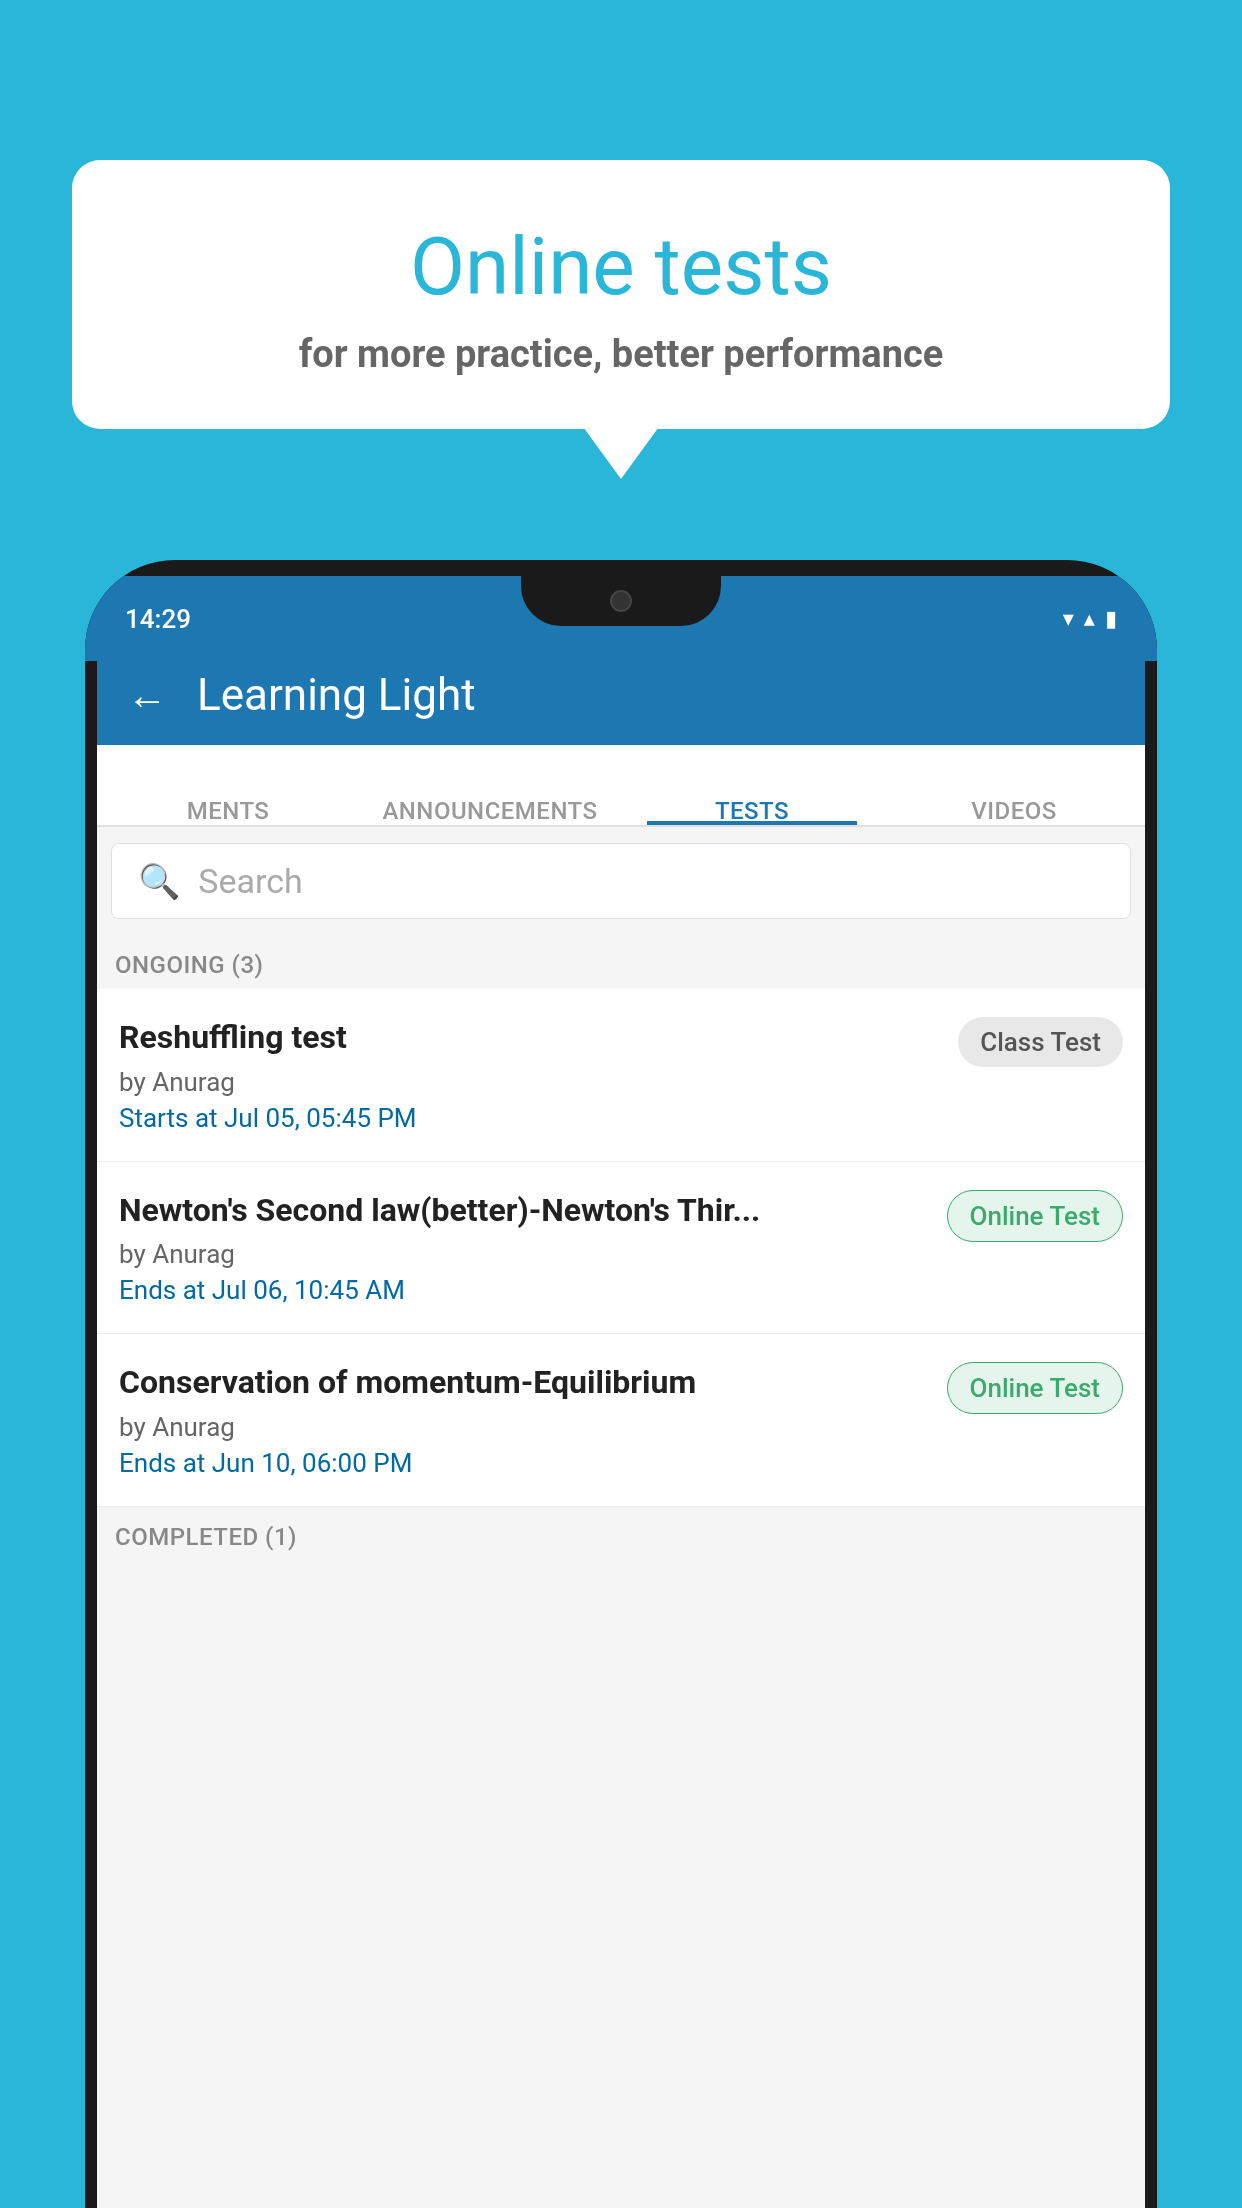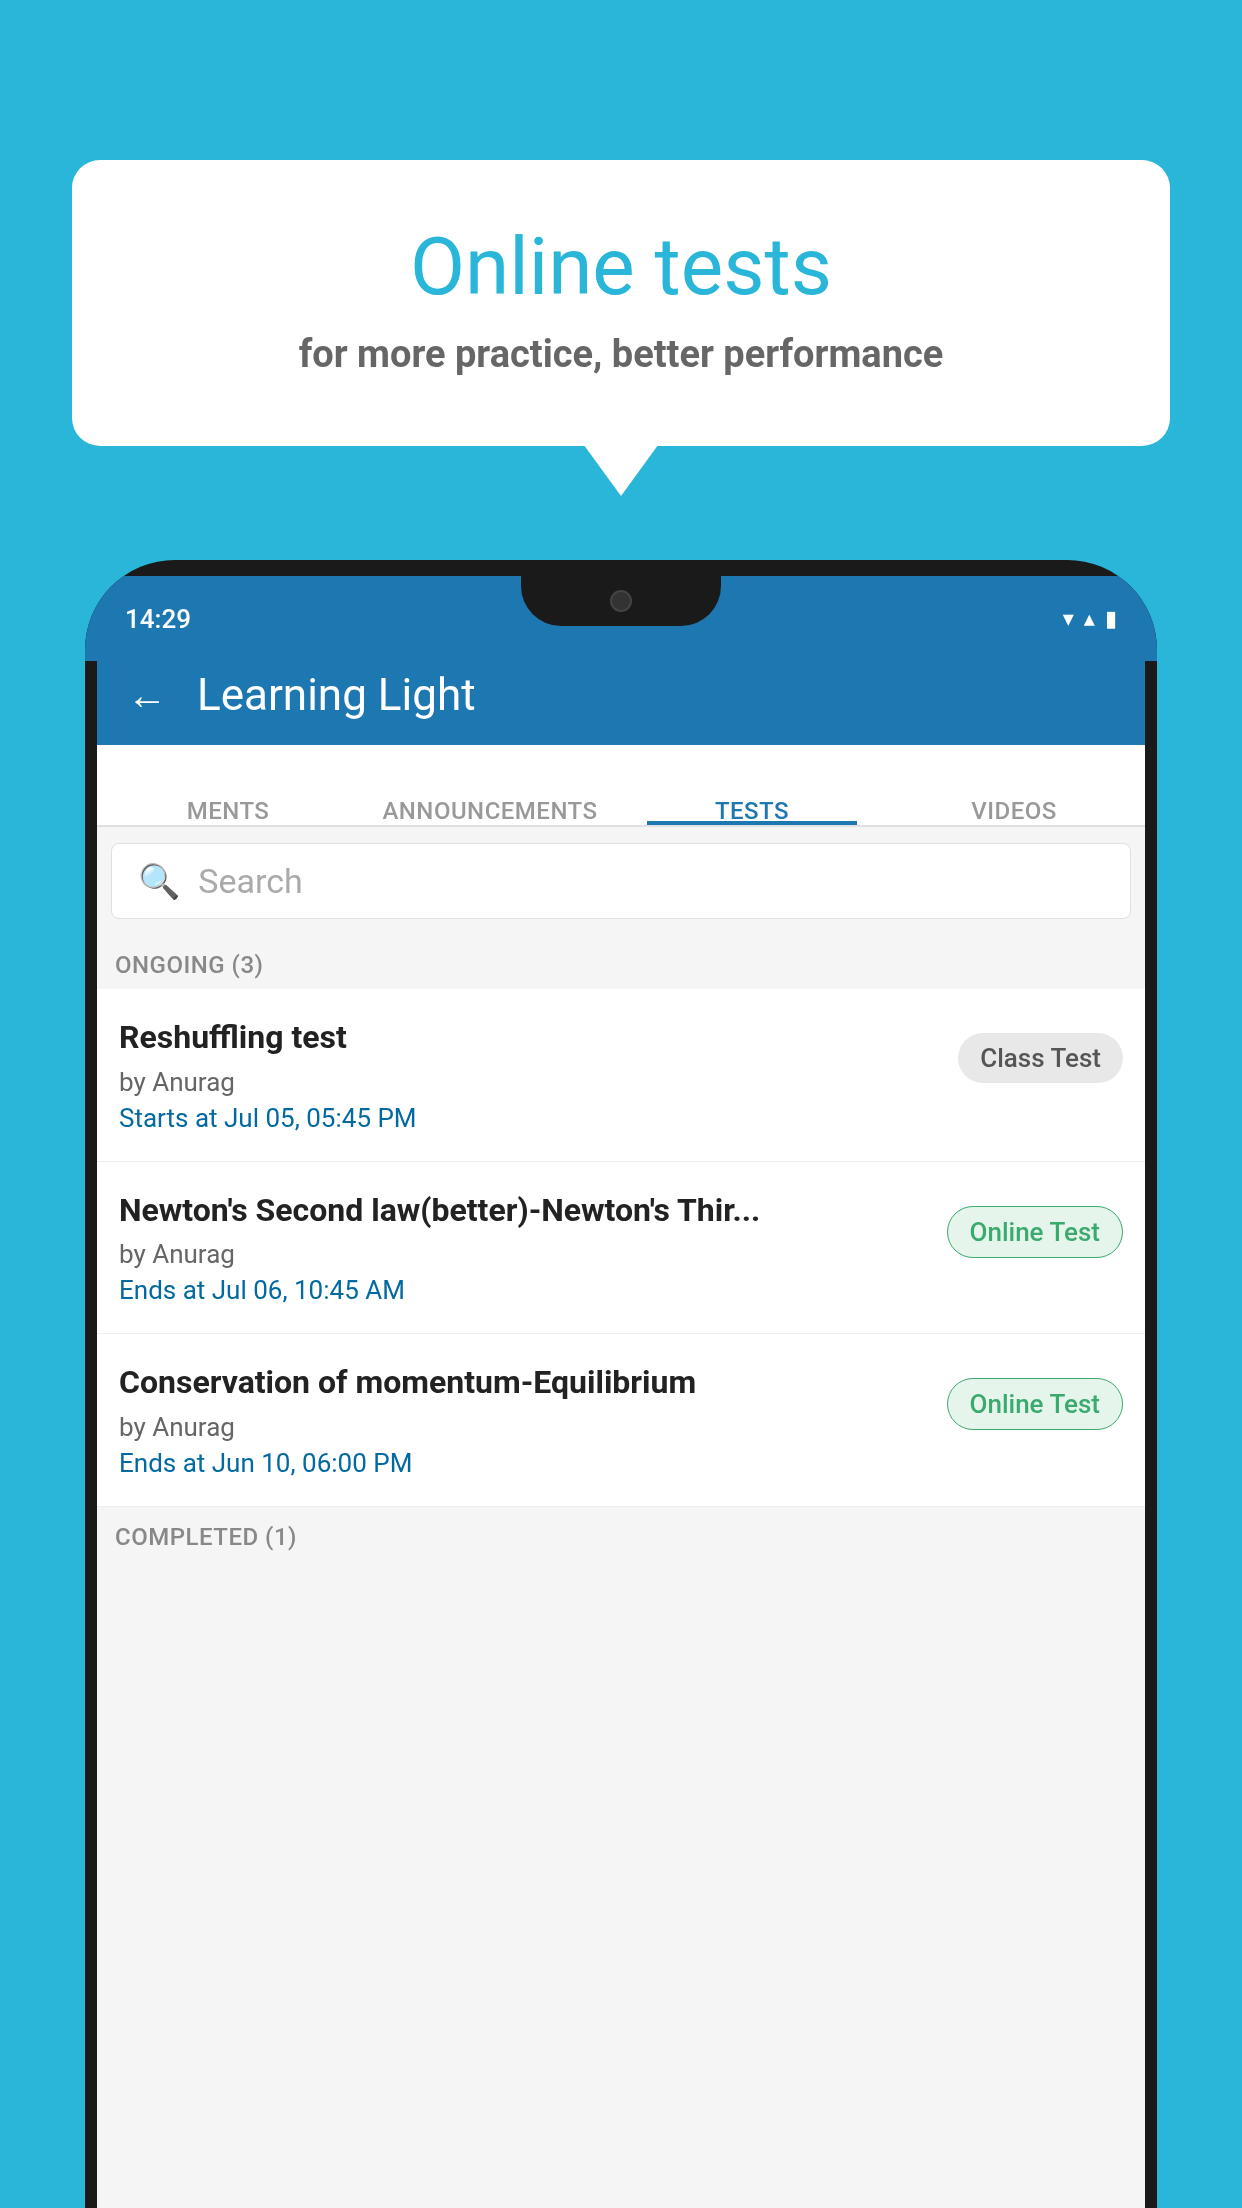--- a/index.html
+++ b/index.html
@@ -14,21 +14,21 @@
     }
 
     
     .speech-bubble {
       position: absolute;
       top: 160px;
       left: 72px;
       right: 72px;
       background: white;
       border-radius: 28px;
-      padding: 60px 80px 70px;
+      padding: 60px 80px 53px;
       text-align: center;
     }
 
     .speech-bubble::after {
       content: '';
       position: absolute;
       bottom: -50px;
       left: 50%;
       transform: translateX(-50%);
       width: 0;
@@ -252,21 +252,21 @@
       font-size: 26px;
       color: #0369a1;
     }
 
     .test-badge {
       padding: 10px 22px;
       border-radius: 30px;
       font-size: 26px;
       font-weight: 500;
       white-space: nowrap;
-      margin-top: 16px;
+      margin-top: 0;
     }
 
     .badge-class {
       background: #e8e8e8;
       color: #555;
     }
 
     .badge-online {
       background: #e6f5ec;
       color: #3aaa6e;

